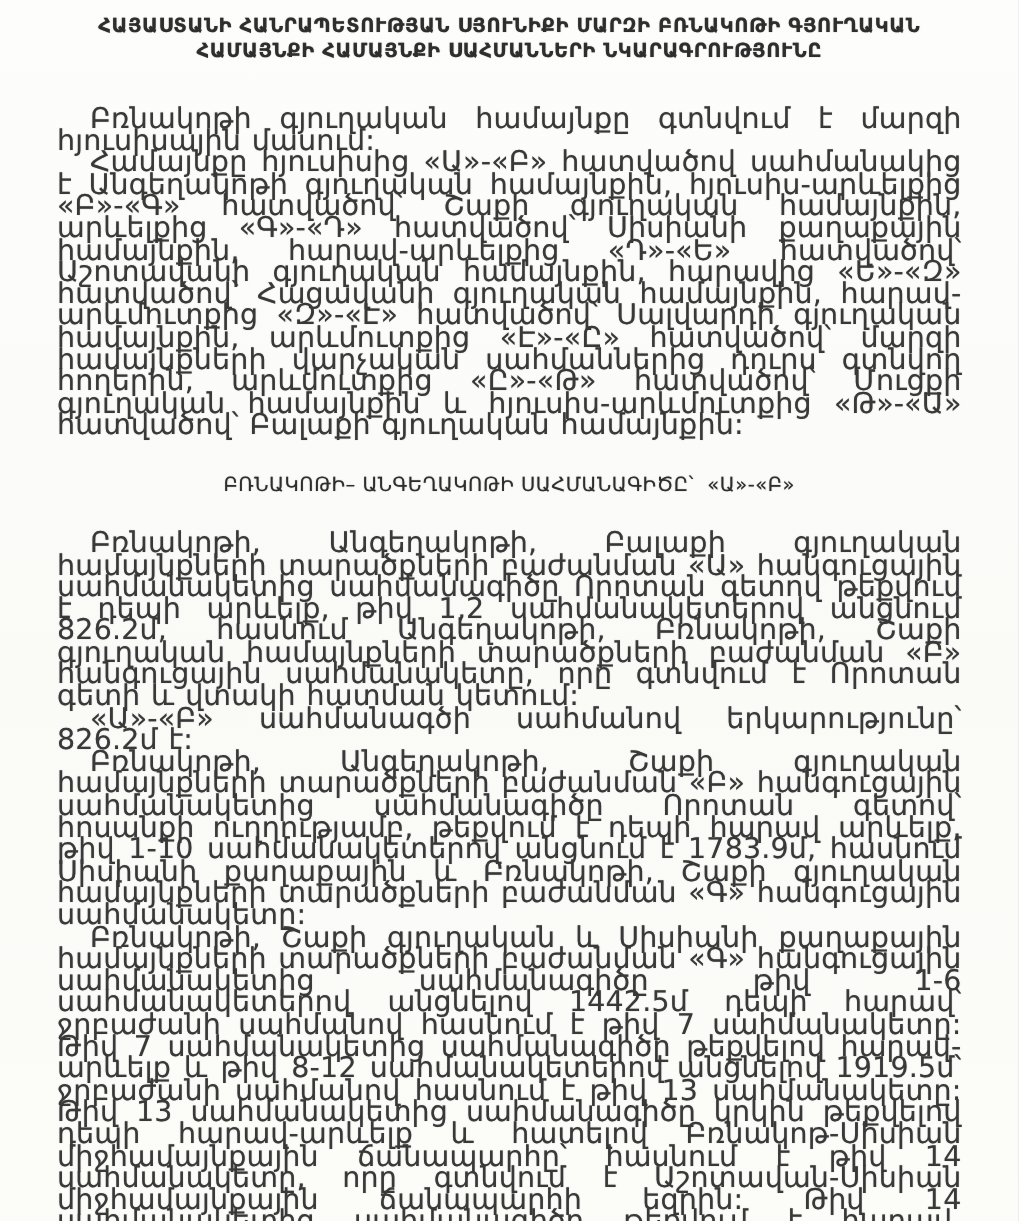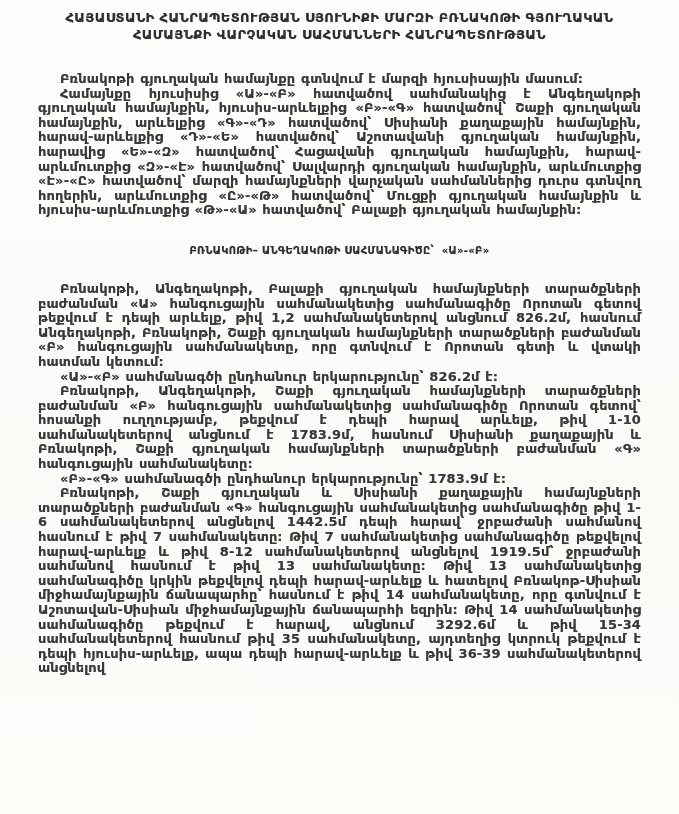--- a/index.html
+++ b/index.html
@@ -23,72 +23,70 @@
   .doc-title {
     text-align: center;
     font-weight: bold;
     font-size: 13px;
     line-height: 17px;
     letter-spacing: 0.4px;
     color: #303030;
     text-shadow: 0 0 0.7px rgba(50,50,50,0.55);
   }
   .body-block {
-    font-size: 13px;
+    font-size: 19px;
     line-height: 14.6px;
     text-align: justify;
     letter-spacing: 0.12px;
     word-spacing: 1px;
     text-shadow: 0 0 0.6px rgba(55,55,55,0.5);
-    font-weight: bold;
   }
   p { margin: 0; }
   .indent { text-indent: 22px; }
   .intro { margin-top: 29px; }
   .sec-heading {
     text-align: center;
-    font-weight: bold;
-    font-size: 10px;
+    font-weight: normal;
+    font-size: 13px;
     line-height: 16px;
     letter-spacing: 0.35px;
     color: #303030;
     margin-top: 25px;
     margin-bottom: 23px;
     white-space: pre-wrap;
     text-shadow: 0 0 0.7px rgba(50,50,50,0.55);
   }
   .length-line { text-indent: 22px; }
 </style>
 </head>
 <body>
 
 <div class="page">
 
   <div class="doc-title">
     <div>ՀԱՅԱՍՏԱՆԻ ՀԱՆՐԱՊԵՏՈՒԹՅԱՆ ՍՅՈՒՆԻՔԻ ՄԱՐԶԻ ԲՌՆԱԿՈԹԻ ԳՅՈՒՂԱԿԱՆ</div>
-    <div>ՀԱՄԱՅՆՔԻ ՎԱՐՉԱԿԱՆ ՍԱՀՄԱՆՆԵՐԻ ՀԱՆՐԱՊԵՏՈՒԹՅԱՆ</div>
+    <div>ՀԱՄԱՅՆՔԻ ՀԱՄԱՅՆՔԻ ՍԱՀՄԱՆՆԵՐԻ ՆԿԱՐԱԳՐՈՒԹՅՈՒՆԸ</div>
   </div>
 
   <div class="body-block intro">
     <p class="indent">Բռնակոթի գյուղական համայնքը գտնվում է մարզի հյուսիսային մասում:</p>
     <p class="indent">Համայնքը հյուսիսից «Ա»-«Բ» հատվածով սահմանակից է Անգեղակոթի գյուղական համայնքին, հյուսիս-արևելքից «Բ»-«Գ» հատվածով՝ Շաքի գյուղական համայնքին, արևելքից «Գ»-«Դ» հատվածով՝ Սիսիանի քաղաքային համայնքին, հարավ-արևելքից «Դ»-«Ե» հատվածով՝ Աշոտավանի գյուղական համայնքին, հարավից «Ե»-«Զ» հատվածով՝ Հացավանի գյուղական համայնքին, հարավ-արևմուտքից «Զ»-«Է» հատվածով՝ Սալվարդի գյուղական համայնքին, արևմուտքից «Է»-«Ը» հատվածով՝ մարզի համայնքների վարչական սահմաններից դուրս գտնվող հողերին, արևմուտքից «Ը»-«Թ» հատվածով՝ Մուցքի գյուղական համայնքին և հյուսիս-արևմուտքից «Թ»-«Ա» հատվածով՝ Բալաքի գյուղական համայնքին:</p>
   </div>
 
   <div>
     <div class="sec-heading">ԲՌՆԱԿՈԹԻ– ԱՆԳԵՂԱԿՈԹԻ ՍԱՀՄԱՆԱԳԻԾԸ՝  «Ա»-«Բ»</div>
     <div class="body-block">
       <p class="indent">Բռնակոթի, Անգեղակոթի, Բալաքի գյուղական համայնքների տարածքների բաժանման «Ա» հանգուցային սահմանակետից սահմանագիծը Որոտան գետով թեքվում է դեպի արևելք, թիվ 1,2 սահմանակետերով անցնում 826.2մ, հասնում Անգեղակոթի, Բռնակոթի, Շաքի գյուղական համայնքների տարածքների բաժանման «Բ» հանգուցային սահմանակետը, որը գտնվում է Որոտան գետի և վտակի հատման կետում:</p>
-      <p class="length-line">«Ա»-«Բ» սահմանագծի ընդհանուր երկարությունը՝  826.2մ է:</p>
+      <p class="length-line">«Ա»-«Բ» սահմանագծի սահմանով երկարությունը՝  826.2մ է:</p>
     </div>
   </div>
 
   <div>
     <div class="body-block">
       <p class="indent">Բռնակոթի, Անգեղակոթի, Շաքի գյուղական համայնքների տարածքների բաժանման «Բ» հանգուցային սահմանակետից սահմանագիծը Որոտան գետով՝ հոսանքի ուղղությամբ, թեքվում է դեպի հարավ արևելք, թիվ 1-10 սահմանակետերով անցնում է 1783.9մ, հասնում Սիսիանի քաղաքային և Բռնակոթի, Շաքի գյուղական համայնքների տարածքների բաժանման «Գ» հանգուցային սահմանակետը:</p>
-      <p class="length-line">«Բ»-«Գ» սահմանագծի ընդհանուր երկարությունը՝  1783.9մ է:</p>
     </div>
   </div>
 
   <div>
     <div class="body-block">
       <p class="indent">Բռնակոթի, Շաքի գյուղական և Սիսիանի քաղաքային համայնքների տարածքների բաժանման «Գ» հանգուցային սահմանակետից սահմանագիծը թիվ 1-6 սահմանակետերով անցնելով 1442.5մ դեպի հարավ՝ ջրբաժանի սահմանով հասնում է թիվ 7 սահմանակետը: Թիվ 7 սահմանակետից սահմանագիծը թեքվելով հարավ-արևելք և թիվ 8-12 սահմանակետերով անցնելով 1919.5մ՝ ջրբաժանի սահմանով հասնում է թիվ 13 սահմանակետը: Թիվ 13 սահմանակետից սահմանագիծը կրկին թեքվելով դեպի հարավ-արևելք և հատելով Բռնակոթ-Սիսիան միջհամայնքային ճանապարհը՝ հասնում է թիվ 14 սահմանակետը, որը գտնվում է Աշոտավան-Սիսիան միջհամայնքային ճանապարհի եզրին: Թիվ 14 սահմանակետից սահմանագիծը թեքվում է հարավ, անցնում 3292.6մ և թիվ 15-34 սահմանակետերով հասնում թիվ 35 սահմանակետը, այդտեղից կտրուկ թեքվում է դեպի հյուսիս-արևելք, ապա դեպի հարավ-արևելք և թիվ 36-39 սահմանակետերով անցնելով</p>
     </div>
   </div>
 
 </div>

